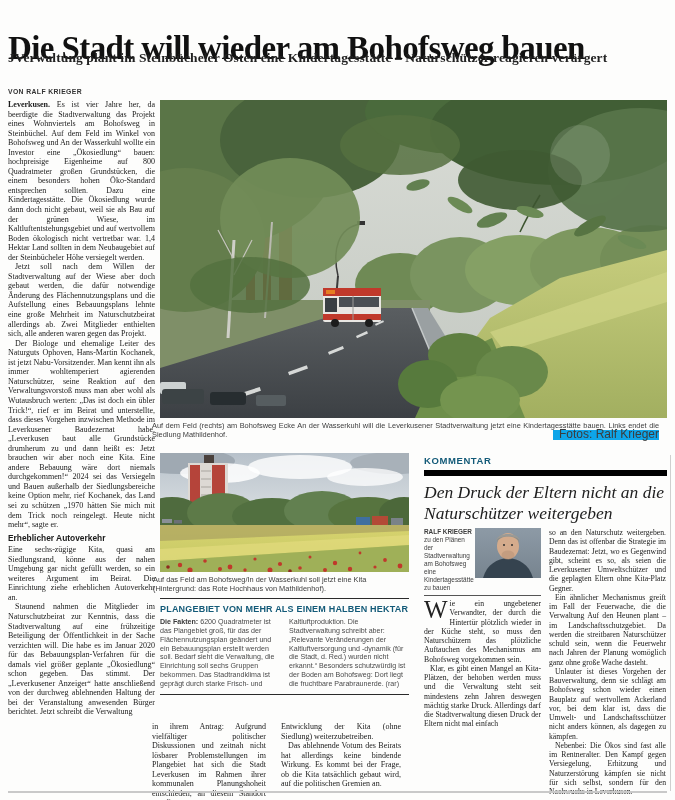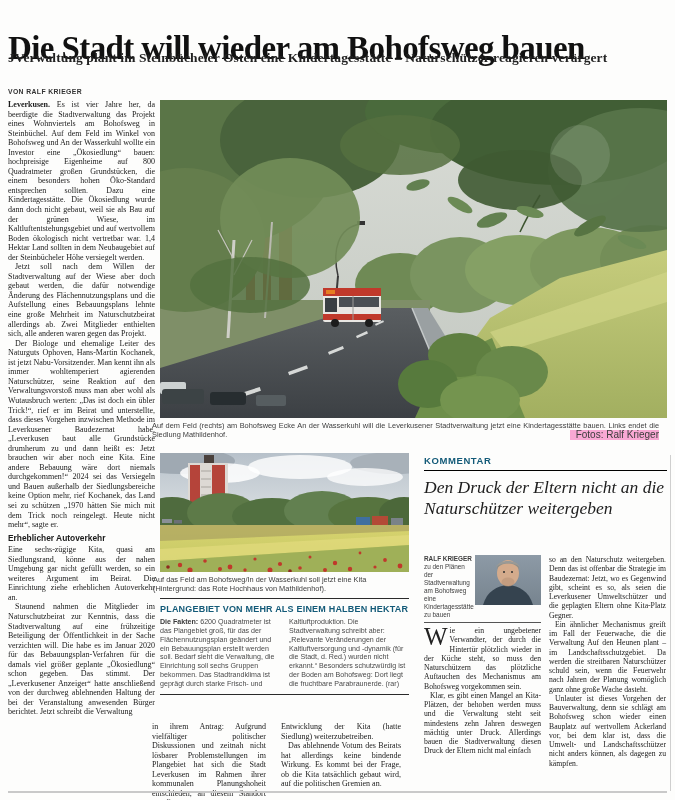--- a/index.html
+++ b/index.html
@@ -19,22 +19,22 @@
   .leftcol p{margin:0;}
   .leftcol p.ind{text-indent:7px;}
   .lead-loc{font-weight:bold;}
   .subhead{font-family:Liberation Sans, sans-serif;font-weight:bold;font-size:8.4px;
            margin:4px 0 2px 0;text-align:left;}
 
   .photo-main{top:100px;left:160px;width:507px;height:318px;}
   .photo-main svg,.photo-2 svg,.portrait svg{display:block;}
   .caption-main{top:421px;left:152px;width:507px;font-family:"Liberation Sans",sans-serif;
                 font-size:7.4px;line-height:9.3px;color:#3c3c3c;text-align:justify;}
-  .credit{position:absolute;right:0;top:9.3px;background:#f9a8d4;padding-left:6px;
-          font-family:"Liberation Sans",sans-serif;font-size:10px;color:#3c3c3c;}
+  .credit{position:absolute;right:0;top:9.3px;background:#0ea5e9;padding-left:6px;
+          font-family:"Liberation Sans",sans-serif;font-size:12px;color:#3c3c3c;}
 
   .photo-2{top:453px;left:160px;width:249px;height:119px;}
   .caption-2{top:575px;left:153px;width:249px;font-family:"Liberation Sans",sans-serif;
              font-size:7.4px;line-height:9.3px;color:#3c3c3c;text-align:left;}
 
   .factbox{top:598px;left:160px;width:249px;}
   .factbox .toprule{border-top:1.5px solid #2a2a2a;}
   .factbox h3{margin:5px 0 4px 0;font-family:"Liberation Sans",sans-serif;font-size:9px;
               letter-spacing:0.2px;color:#135a78;}
   .factcols{display:flex;gap:9px;}
@@ -43,26 +43,26 @@
   .factlead{font-weight:bold;color:#3a3a3a;}
   .factbox .botrule{border-top:1px solid #2a2a2a;margin-top:5px;}
 
   .bottomcols{top:722px;left:152px;width:249px;display:flex;gap:15px;justify-content:space-between;}
   .bottomcols p{margin:0;width:120px;font-size:8px;line-height:9.55px;text-align:justify;
                 hyphens:auto;-webkit-hyphens:auto;}
   .bottomcols p.ind{text-indent:7px;}
 
   .kommentar{top:455px;left:424px;width:243px;}
   .kicker{font-family:"Liberation Sans",sans-serif;font-weight:bold;font-size:9.5px;
-          letter-spacing:0.6px;color:#135a78;padding-bottom:4px;border-bottom:1px solid #000000;}
+          letter-spacing:0.6px;color:#135a78;padding-bottom:4px;border-bottom:6px solid #000000;}
   .k-headline{font-style:italic;font-size:17.5px;line-height:20.5px;color:#1d1d1d;
               margin:6px 0 5px 0;font-weight:normal;}
   .k-cols{display:flex;gap:8px;}
   .k-col{width:117px;font-size:7.7px;line-height:9.25px;text-align:justify;
-         hyphens:auto;margin-top:32px;-webkit-hyphens:auto;}
+         hyphens:auto;-webkit-hyphens:auto;}
   .k-col p{margin:0;}
   .k-col p.ind{text-indent:6px;}
   .authorblock{display:flex;gap:3px;align-items:flex-start;border-bottom:1px solid #555;
                padding-bottom:3px;margin-bottom:3px;}
   .authorbio{width:48px;font-family:"Liberation Sans",sans-serif;font-size:6.4px;
              line-height:8px;color:#3d3d3d;text-align:left;}
   .authorname{font-weight:bold;}
   .portrait{width:66px;height:50px;flex:none;}
   .dc{float:left;font-size:25px;line-height:19px;padding:1px 2px 0 0;color:#222;}
 
@@ -277,21 +277,21 @@
     <div class="factcols">
       <div><span class="factlead">Die Fakten:</span><span> 6200 Quadratmeter ist das Plangebiet groß, für das der Flächennutzungsplan geändert und ein Bebauungsplan erstellt werden soll. Bedarf sieht die Verwaltung, die Einrichtung soll sechs Gruppen bekommen. Das Stadtrandklima ist geprägt durch starke Frisch- und</span></div>
       <div>Kaltluftproduktion. Die Stadtverwaltung schreibt aber: „Relevante Veränderungen der Kaltluftversorgung und -dynamik (für die Stadt, d. Red.) wurden nicht erkannt.“ Besonders schutzwürdig ist der Boden am Bohofsweg: Dort liegt die fruchtbare Parabraunerde. (rar)</div>
     </div>
     <div class="botrule"></div>
   </div>
 
   <div class="abs bottomcols">
     <p>in ihrem Antrag: Aufgrund vielfältiger politischer Diskussionen und zeitnah nicht lösbarer Problemstellungen im Plangebiet hat sich die Stadt Leverkusen im Rahmen ihrer kommunalen Planungshoheit entschieden, an diesem Standort nur die</p>
     <div>
-      <p>Entwicklung der Kita (hatte Siedlung) weiterzubetreiben.</p>
+      <p>Entwicklung der Kita (ohne Siedlung) weiterzubetreiben.</p>
       <p class="ind">Das ablehnende Votum des Beirats hat allerdings keine bindende Wirkung. Es kommt bei der Frage, ob die Kita tatsächlich gebaut wird, auf die politischen Gremien an.</p>
     </div>
   </div>
 
   <div class="abs kommentar">
     <div class="kicker">KOMMENTAR</div>
     <div class="k-headline">Den Druck der Eltern nicht an die Naturschützer weitergeben</div>
     <div class="k-cols">
       <div class="k-col">
         <div class="authorblock">
@@ -309,25 +309,26 @@
               <ellipse cx="33" cy="18" rx="11" ry="13" fill="#d4ab8c"></ellipse>
               <path d="M22,16 C22,6 44,6 44,16 L44,12 C40,5 26,5 22,12 Z" fill="#8f8f8a"></path>
               <path d="M21,12 C24,4 42,4 45,12 C40,7 26,7 21,12 Z" fill="#9a9a96"></path>
               <ellipse cx="33" cy="27" rx="6.5" ry="4.5" fill="#b99478" opacity="0.6"></ellipse>
               <circle cx="29" cy="17" r="1" fill="#2e2e2e"></circle>
                 <circle cx="37" cy="17" r="1" fill="#2e2e2e"></circle>
             </svg>
           </div>
         </div>
         <p><span class="dc">W</span><span>ie ein ungebetener Verwandter, der durch die Hintertür plötzlich wieder in der Küche steht, so muss den Naturschützern das plötzliche Auftauchen des Mechanismus am Bohofsweg vorgekommen sein.</span></p>
-        <p class="ind">Klar, es gibt einen Mangel an Kita-Plätzen, der behoben werden muss und die Verwaltung steht seit mindestens zehn Jahren deswegen mächtig unter Druck. Allerdings bauen die Stadtverwaltung diesen Druck der Eltern nicht mal einfach</p>
+        <p class="ind">Klar, es gibt einen Mangel an Kita-Plätzen, der behoben werden muss und die Verwaltung steht seit mindestens zehn Jahren deswegen mächtig starke Druck. Allerdings darf die Stadtverwaltung diesen Druck der Eltern nicht mal einfach</p>
       </div>
       <div class="k-col">
         <p>so an den Naturschutz weitergeben. Denn das ist offenbar die Strategie im Baudezernat: Jetzt, wo es Gegenwind gibt, scheint es so, als seien die Leverkusener Umweltschützer und die geplagten Eltern ohne Kita-Platz Gegner.</p>
         <p class="ind">Ein ähnlicher Mechanismus greift im Fall der Feuerwache, die die Verwaltung Auf den Heunen plant – im Landschaftsschutzgebiet. Da werden die streitbaren Naturschützer schuld sein, wenn die Feuerwehr nach Jahren der Planung womöglich ganz ohne große Wache dasteht.</p>
         <p class="ind">Unlauter ist dieses Vorgehen der Bauverwaltung, denn sie schlägt am Bohofsweg schon wieder einen Bauplatz auf wertvollem Ackerland vor, bei dem klar ist, dass die Umwelt- und Landschaftsschützer nicht anders können, als dagegen zu kämpfen.</p>
+        <p class="ind">Nebenbei: Die Ökos sind fast alle im Rentneralter. Den Kampf gegen Versiegelung, Erhitzung und Naturzerstörung kämpfen sie nicht für sich selbst, sondern für den Nachwuchs in Leverkusen.</p>
       </div>
     </div>
   </div>
 
   <div class="abs rule-bottom"></div>
   <div class="abs rule-right"></div>
 </div>
 
 </body></html>

